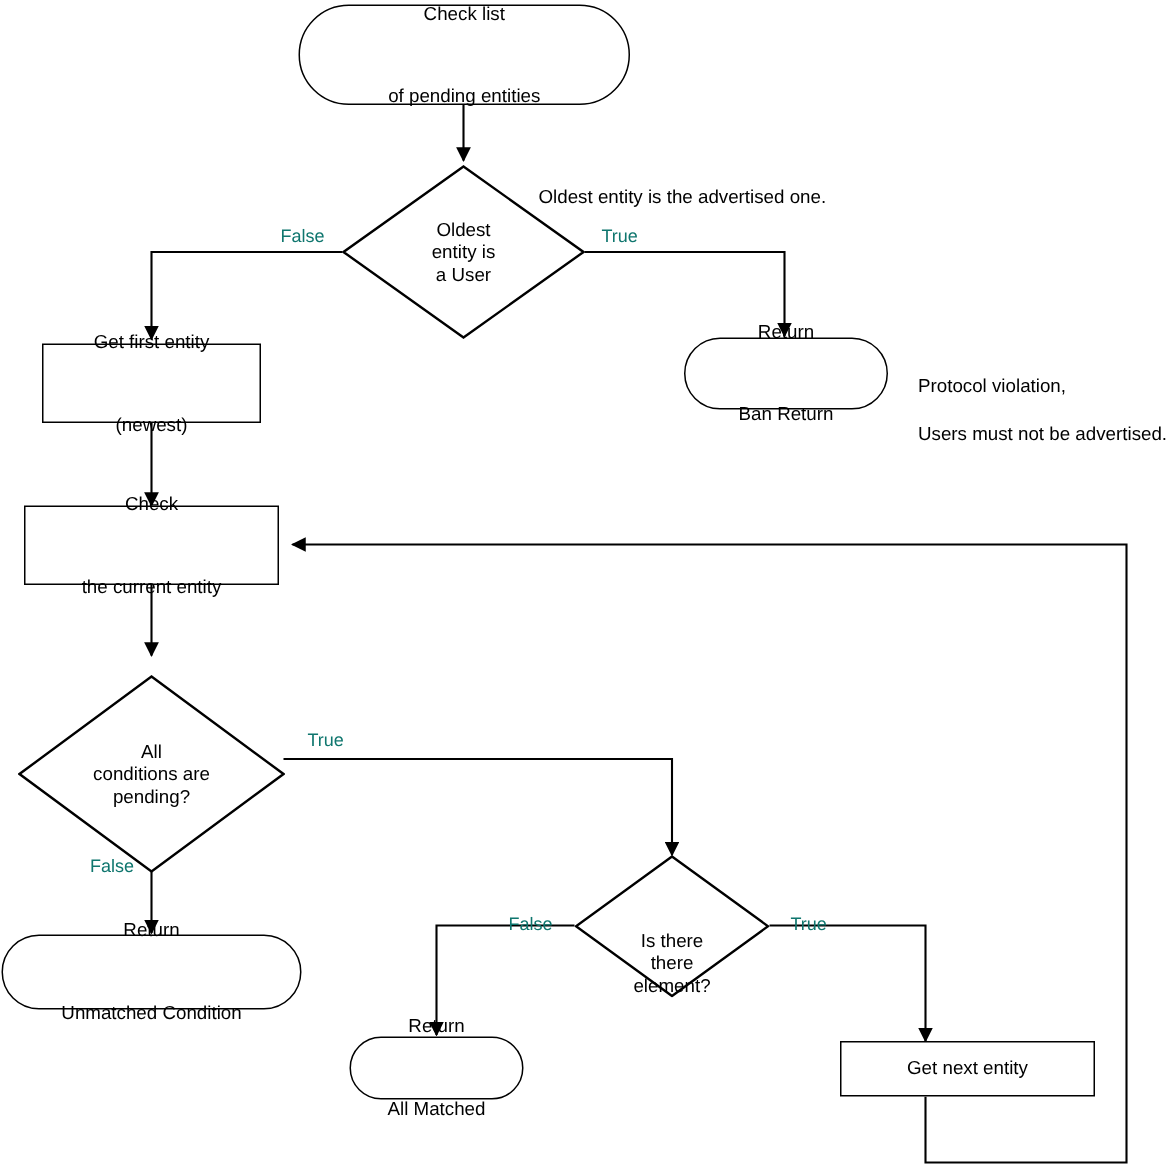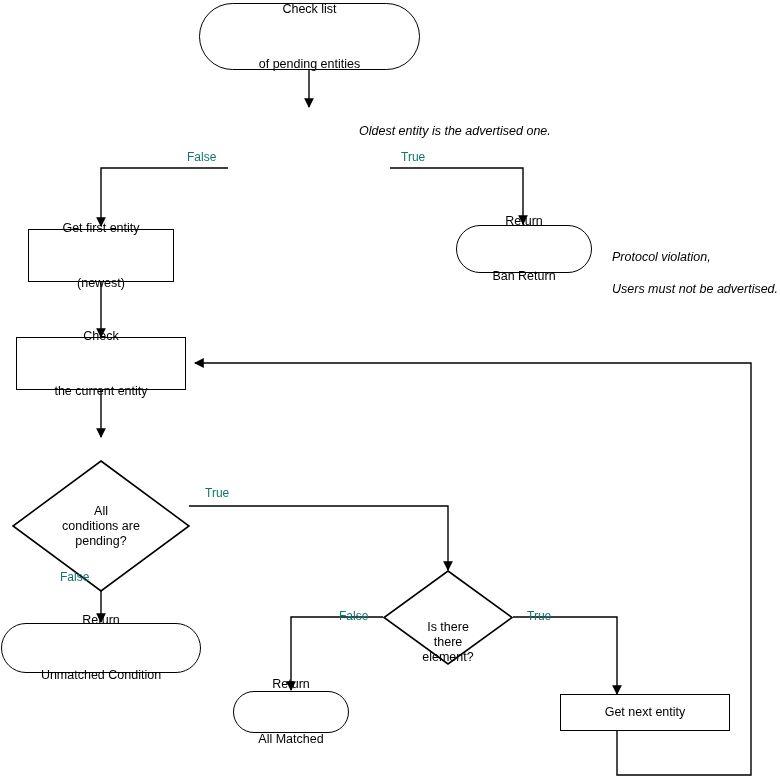--- a/index.html
+++ b/index.html
@@ -66,21 +66,20 @@
     font-size: 12px;
     color: #0f766e;
     white-space: nowrap;
   }
   .note {
     position: absolute;
     font-size: 12.5px;
     line-height: 16px;
     color: #000000;
     white-space: pre-line;
-    font-style: italic;
   }
   .nline { display: block; }
 </style>
 </head>
 <body>
 
 <div id="canvas">
 
   <svg class="edges" xmlns="http://www.w3.org/2000/svg">
     <defs>
@@ -110,37 +109,47 @@
 
       <path d="M 617 731 L 617 775 L 751 775 L 751 363 L 195 363" marker-end="url(#arrow)"></path>
     </g>
   </svg>
 
   <div class="node stadium" style="left:199px; top:3px; width:221px; height:67px; flex-direction:column;">
     <span>Check list</span>
     <span>of pending entities</span>
   </div>
 
+  <div class="node diamond" style="left:228px; top:110px; width:162px; height:116px;">
+    <svg class="dshape" viewBox="0 0 162 116" preserveAspectRatio="none">
+      <polygon points="81,1 161,58 81,115 1,58" fill="#ffffff" stroke="#000000" stroke-width="1.6" vector-effect="non-scaling-stroke"></polygon>
+    </svg>
+    <div class="dlabel">
+      <span class="nline">Oldest</span>
+      <span class="nline">entity is</span>
+      <span class="nline">a User</span>
+    </div>
+  </div>
 
   <div class="node stadium" style="left:456px; top:225px; width:136px; height:48px; flex-direction:column;">
     <span>Return</span>
     <span>Ban Return</span>
   </div>
 
   <div class="node rect" style="left:28px; top:229px; width:146px; height:53px; flex-direction:column;">
     <span>Get first entity</span>
     <span>(newest)</span>
   </div>
 
   <div class="node rect" style="left:16px; top:337px; width:170px; height:53px; flex-direction:column;">
     <span>Check</span>
     <span>the current entity</span>
   </div>
 
-  <div class="node diamond" style="left:12px; top:460px; width:178px; height:132px;">
+  <div class="node diamond" style="left:12px; top:450px; width:178px; height:132px;">
     <svg class="dshape" viewBox="0 0 178 132" preserveAspectRatio="none">
       <polygon points="89,1 177,66 89,131 1,66" fill="#ffffff" stroke="#000000" stroke-width="1.6" vector-effect="non-scaling-stroke"></polygon>
     </svg>
     <div class="dlabel">
       <span class="nline">All</span>
       <span class="nline">conditions are</span>
       <span class="nline">pending?</span>
     </div>
   </div>
 

